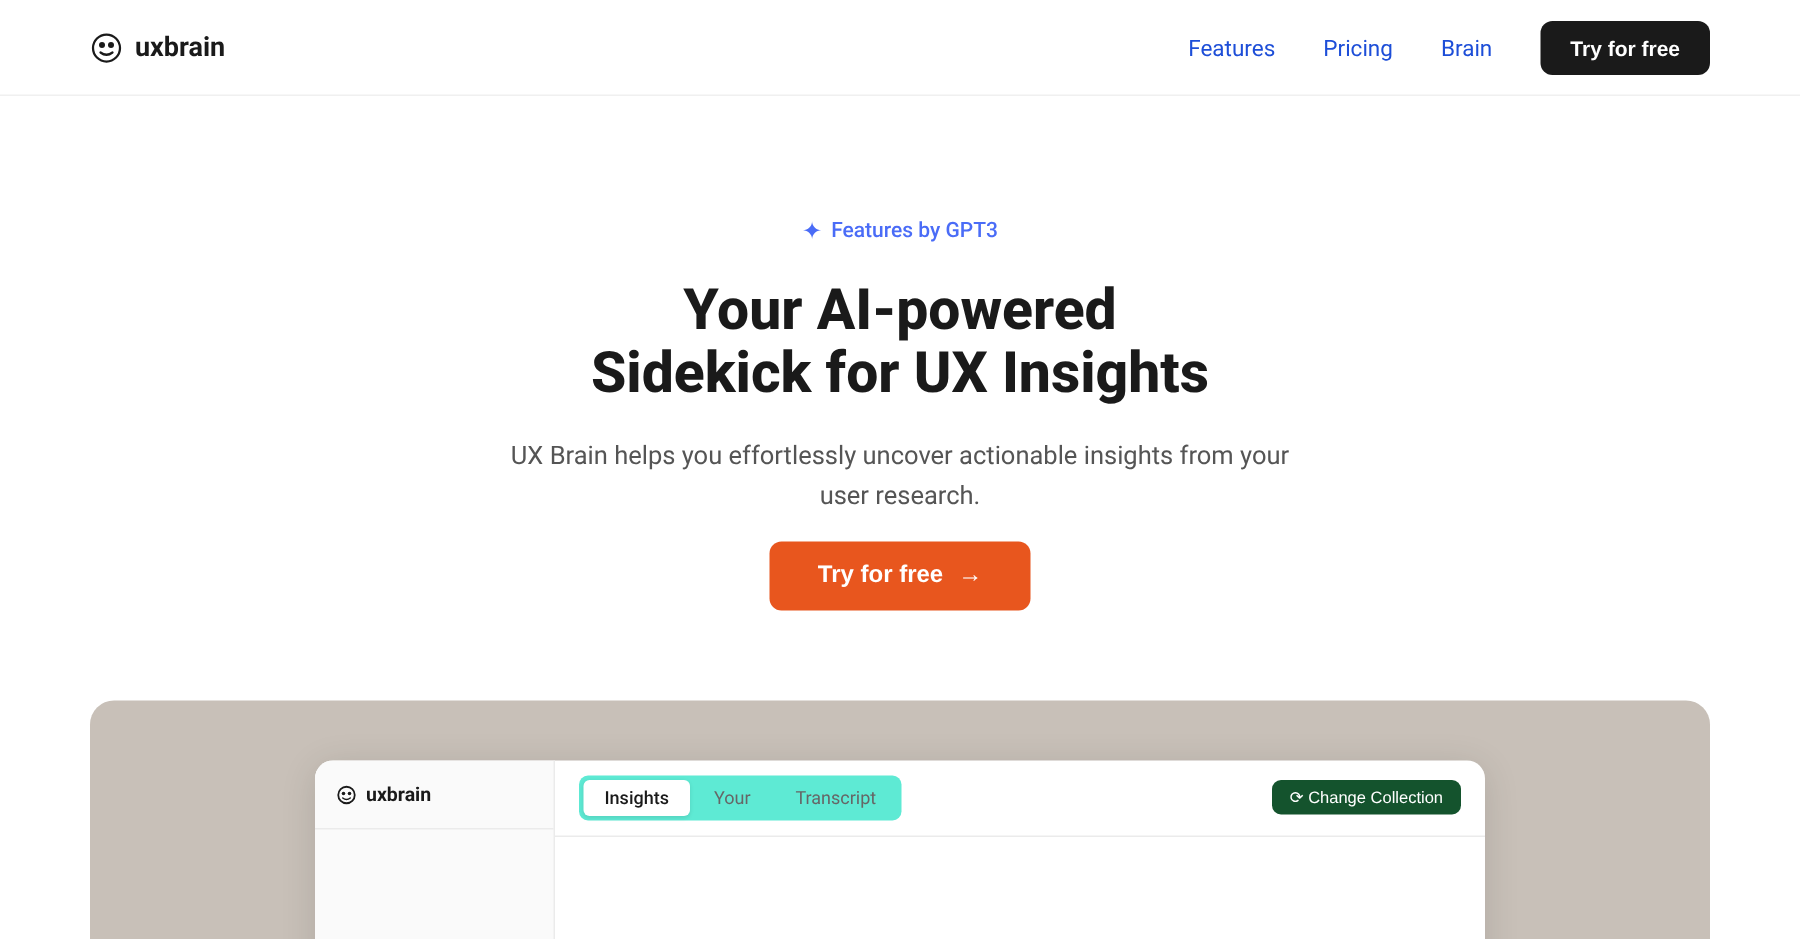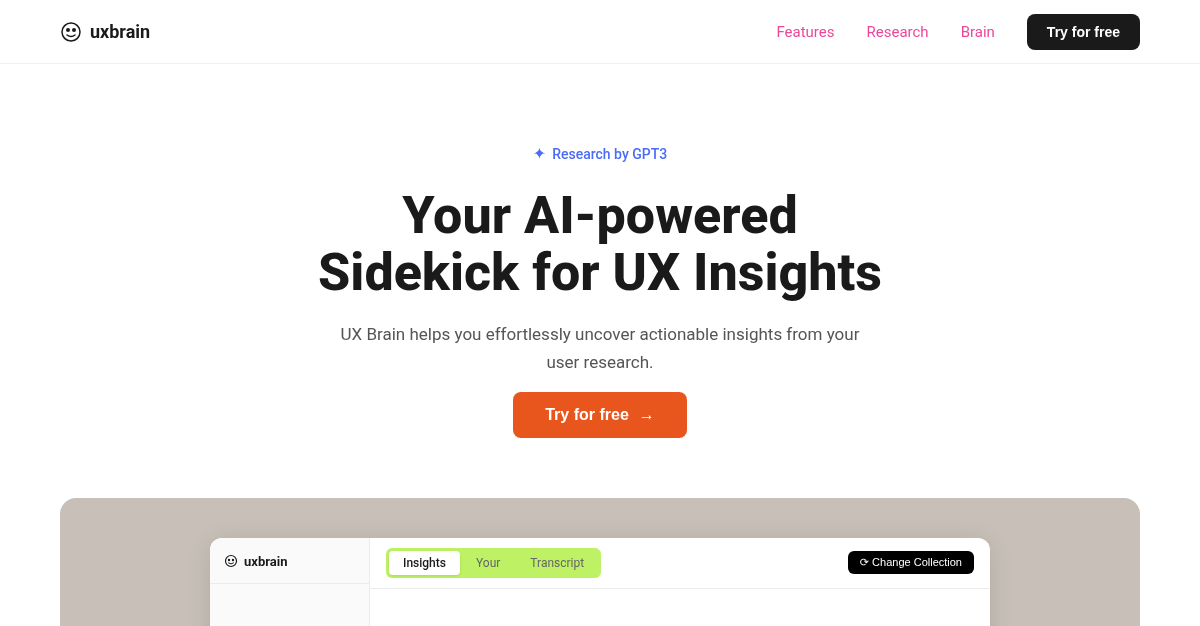--- a/index.html
+++ b/index.html
@@ -44,21 +44,21 @@
     }
 
     .nav-links {
       display: flex;
       align-items: center;
       gap: 32px;
     }
 
     .nav-link {
       font-size: 15px;
-      color: #ec4899;
+      color: #1d4ed8;
       text-decoration: none;
       cursor: pointer;
     }
 
     .nav-cta {
       background: #1a1a1a;
       color: #ffffff;
       border: none;
       border-radius: 8px;
       padding: 10px 20px;
@@ -84,21 +84,21 @@
       font-size: 14px;
       font-weight: 500;
       margin-bottom: 24px;
     }
 
     .spark-icon {
       font-size: 16px;
     }
 
     .hero-title {
-      font-size: 52px;
+      font-size: 38px;
       font-weight: 800;
       line-height: 1.1;
       color: #1a1a1a;
       margin-bottom: 20px;
       max-width: 700px;
     }
 
     .hero-subtitle {
       font-size: 17px;
       color: #555;
@@ -189,42 +189,42 @@
       display: flex;
       align-items: center;
       justify-content: space-between;
       padding: 10px 16px;
       border-bottom: 1px solid #ebebeb;
     }
 
     .app-tabs {
       display: flex;
       gap: 2px;
-      background: #bef264;
+      background: #5eead4;
       border-radius: 6px;
       padding: 3px;
     }
 
     .app-tab {
       padding: 5px 14px;
       font-size: 12px;
       border-radius: 4px;
       cursor: pointer;
       color: #666;
     }
 
     .app-tab.active {
       background: #ffffff;
       color: #1a1a1a;
       font-weight: 500;
       box-shadow: 0 1px 3px rgba(0,0,0,0.1);
     }
 
     .app-change-collection {
-      background: #000000;
+      background: #14532d;
       color: #fff;
       border: none;
       border-radius: 6px;
       padding: 5px 12px;
       font-size: 11px;
       cursor: pointer;
       display: flex;
       align-items: center;
       gap: 5px;
     }
@@ -245,30 +245,30 @@
     <svg class="logo-icon" viewBox="0 0 22 22" fill="none" xmlns="http://www.w3.org/2000/svg">
       <circle cx="11" cy="11" r="9" stroke="#1a1a1a" stroke-width="1.5"></circle>
       <circle cx="8" cy="9" r="2" fill="#1a1a1a"></circle>
       <circle cx="14" cy="9" r="2" fill="#1a1a1a"></circle>
       <path d="M7 14 Q11 17 15 14" stroke="#1a1a1a" stroke-width="1.5" fill="none" stroke-linecap="round"></path>
     </svg>
     <span>uxbrain</span>
   </div>
   <div class="nav-links">
     <a class="nav-link">Features</a>
-    <a class="nav-link">Research</a>
+    <a class="nav-link">Pricing</a>
     <a class="nav-link">Brain</a>
     <button class="nav-cta">Try for free</button>
   </div>
 </nav>
 
 <section class="hero">
   <div class="powered-badge">
     <span class="spark-icon">✦</span>
-    <span>Research by GPT3</span>
+    <span>Features by GPT3</span>
   </div>
   <h1 class="hero-title">
     <span>Your AI-powered</span><br>
     <span>Sidekick for UX Insights</span>
   </h1>
   <p class="hero-subtitle">UX Brain helps you effortlessly uncover actionable insights from your user research.</p>
   <button class="hero-cta">
     <span>Try for free</span>
     <span>→</span>
   </button>

